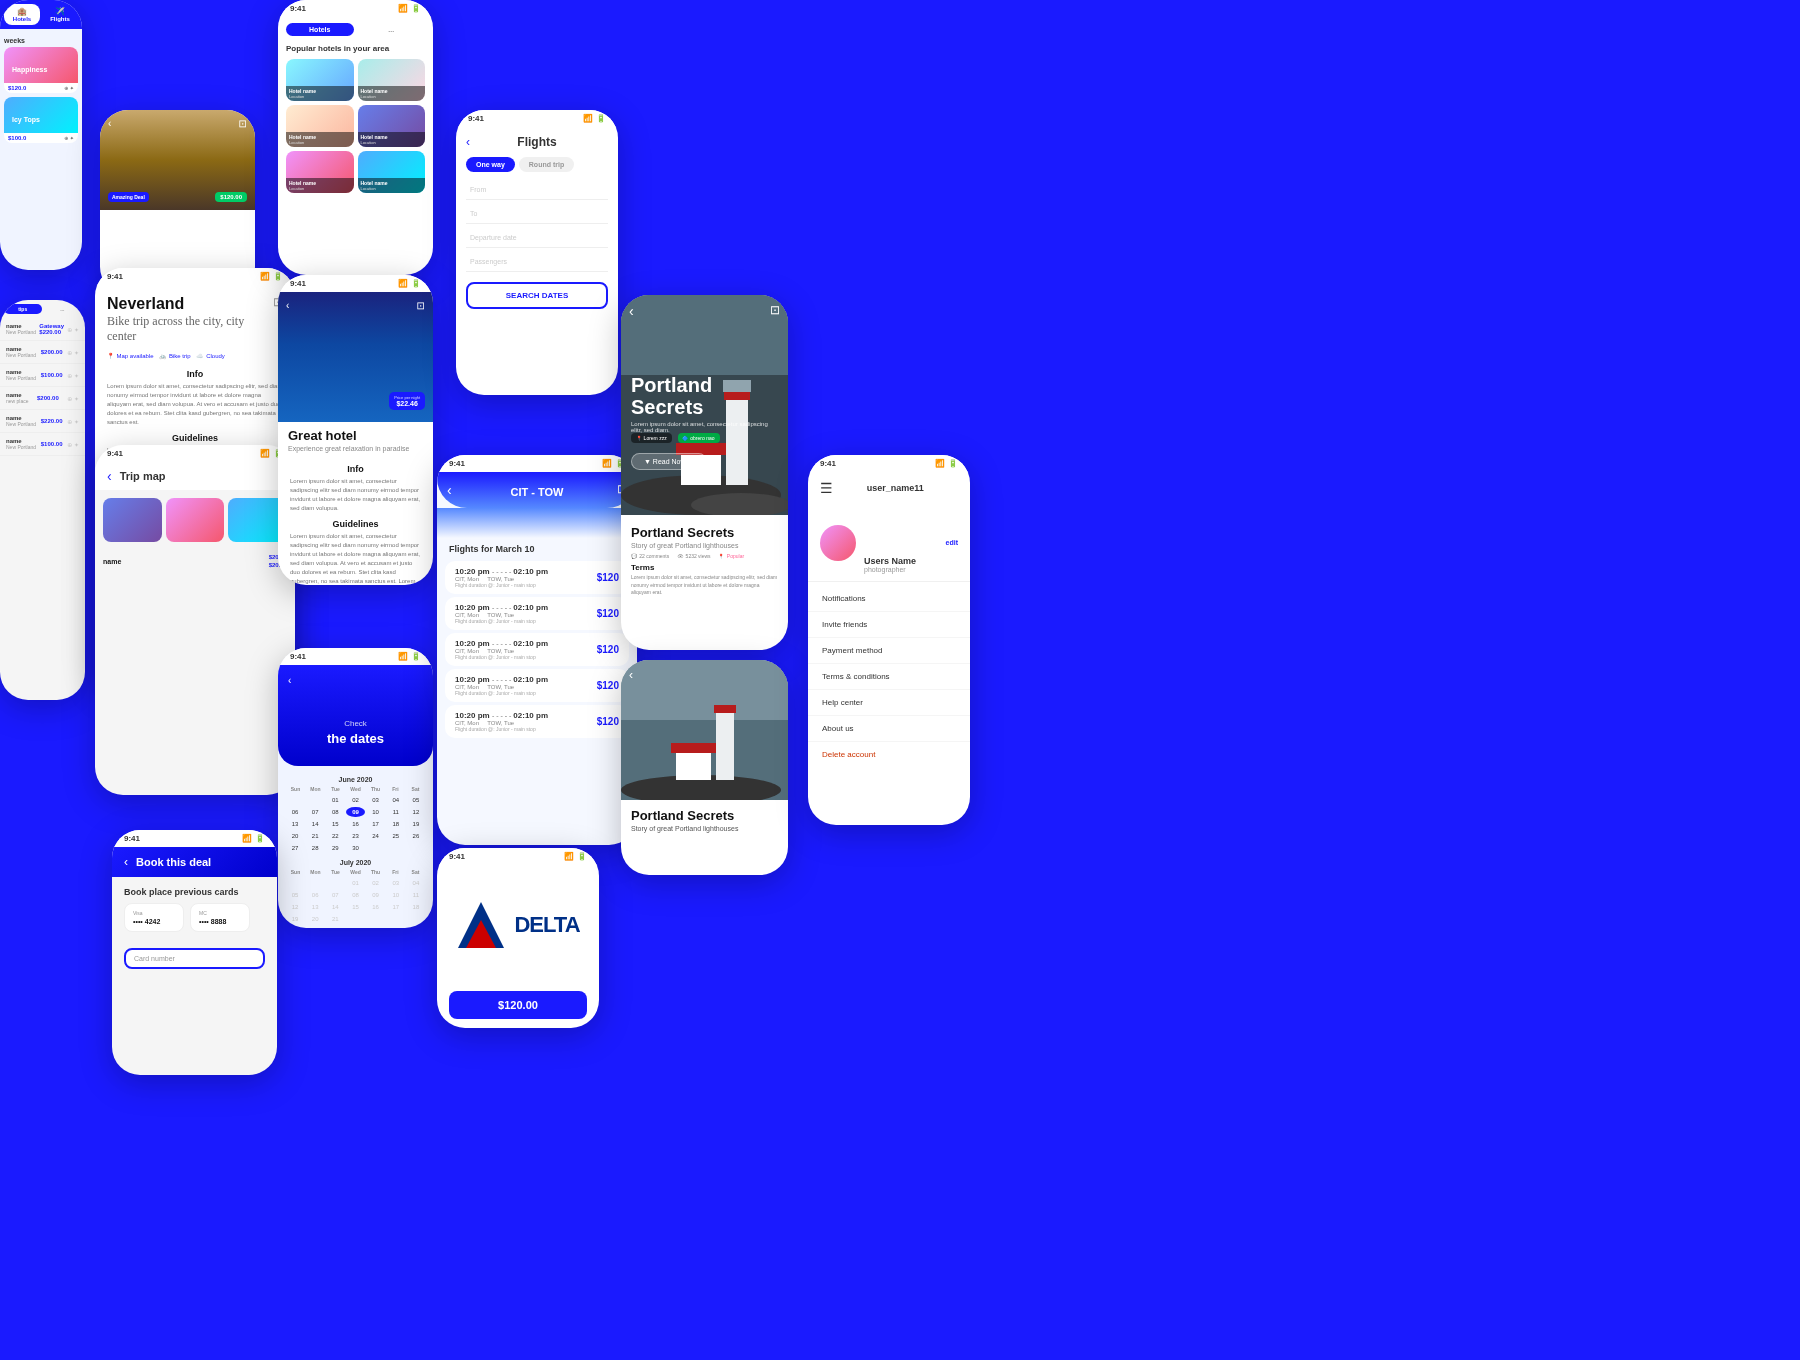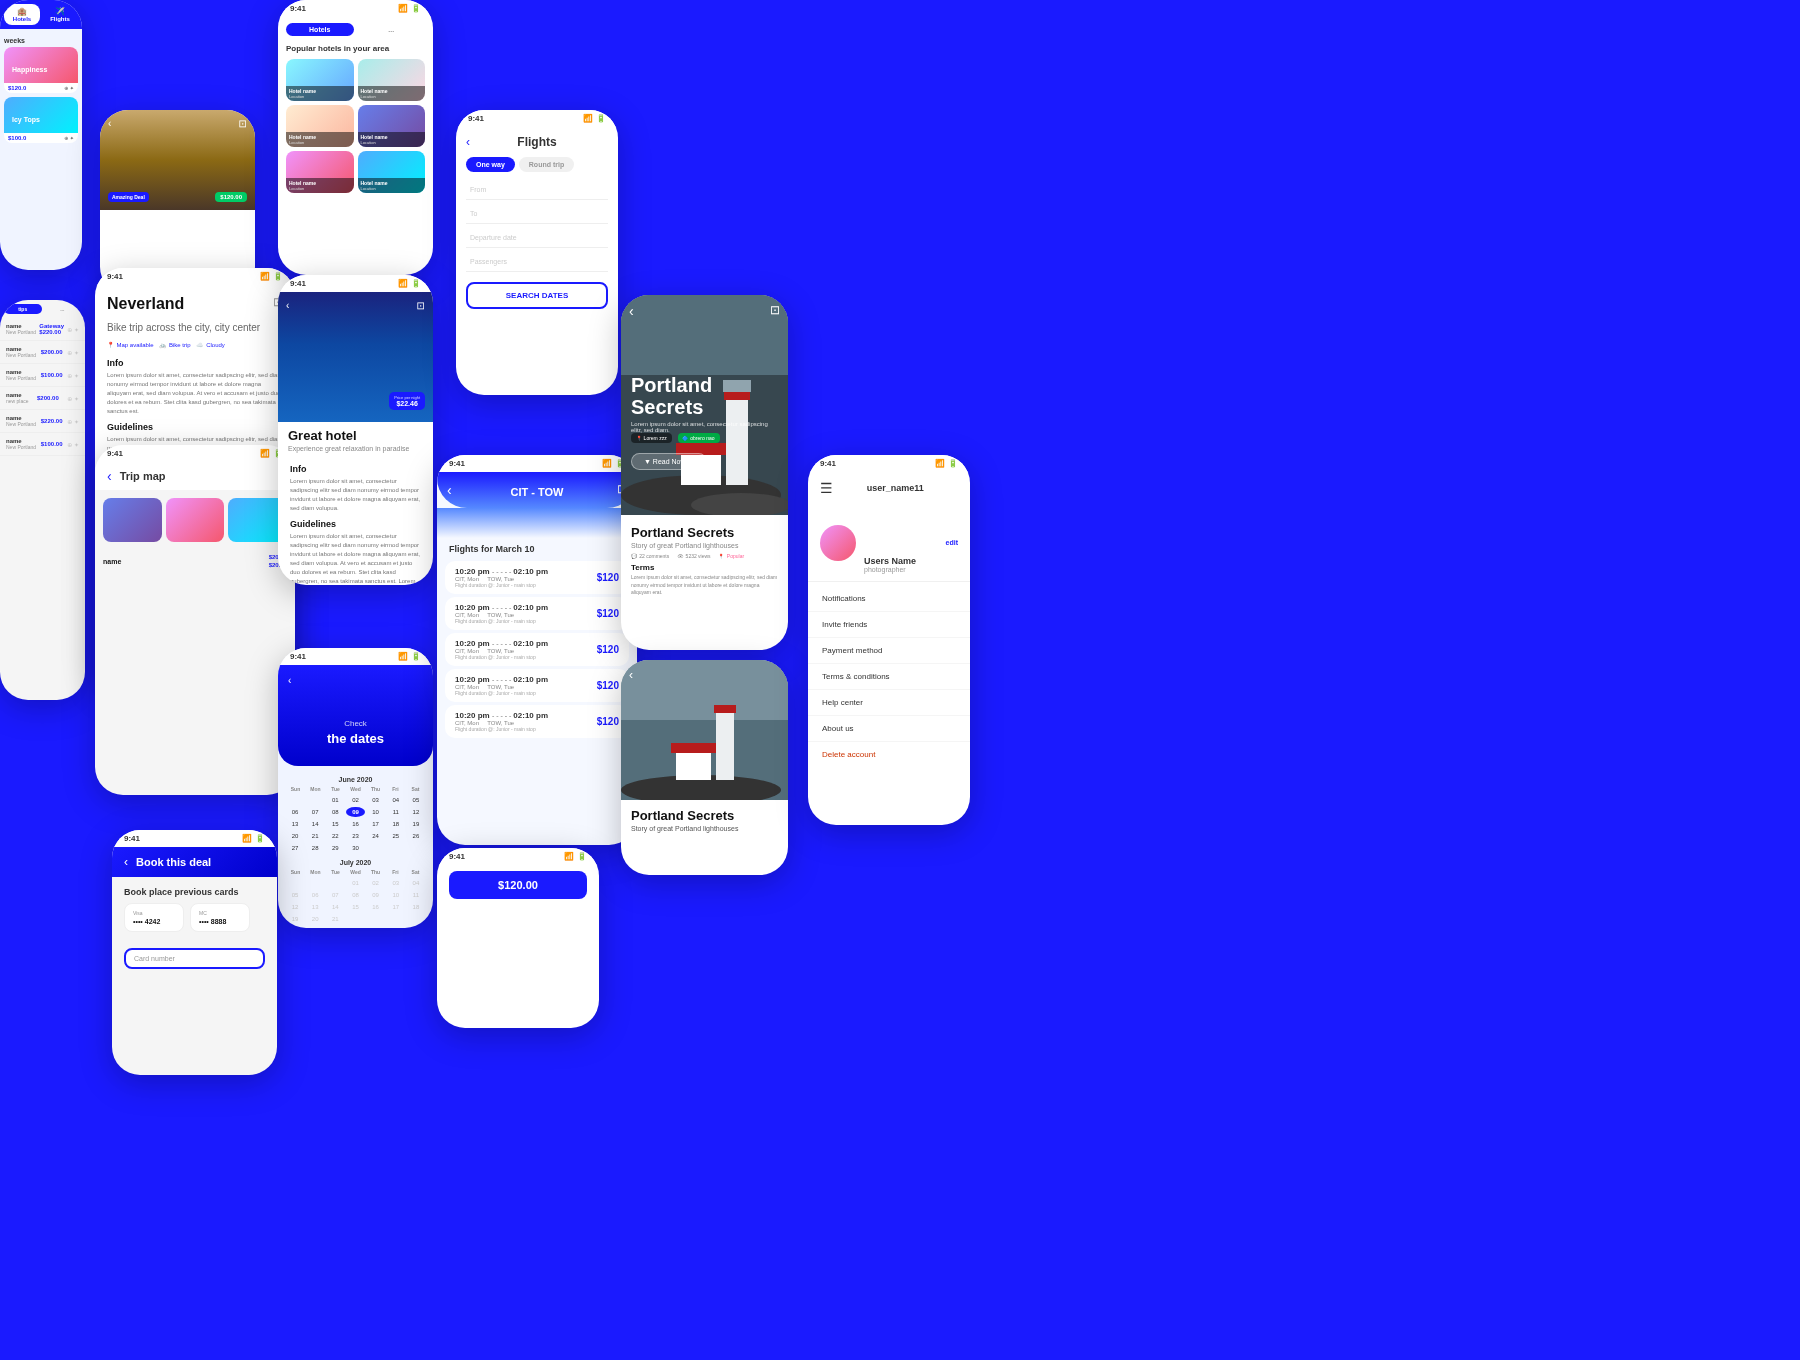--- a/index.html
+++ b/index.html
@@ -130,35 +130,35 @@
       left: 95px; top: 268px;
       width: 200px; height: 420px;
     }
     .detail-header {
       display: flex;
       justify-content: space-between;
       align-items: flex-start;
       padding: 10px 12px 4px;
     }
     .detail-title { font-size: 16px; font-weight: 800; color: #111; }
-    .detail-subtitle { font-size: 10px; color: #666; margin-top: 9px; }
+    .detail-subtitle { font-size: 12px; color: #666; margin-top: 1px; font-family: Liberation Serif, serif; }
     .detail-tags {
       display: flex;
       gap: 6px;
       padding: 4px 12px;
       align-items: center;
     }
     .tag-item {
       display: flex;
       align-items: center;
       gap: 2px;
       font-size: 6px;
       color: #1a1aff;
     }
-    .section-title { font-size: 9px; font-weight: 700; color: #111; padding: 6px 12px 3px; }
+    .section-title { font-size: 9px; font-weight: 700; color: #111; padding: 6px 12px 3px; text-align: center; }
     .section-body { font-size: 6px; color: #777; padding: 0 12px; line-height: 1.5; }
     .expand-icon { font-size: 12px; color: #999; cursor: pointer; }
 
     
     .phone4 {
       left: 95px; top: 445px;
       width: 200px; height: 350px;
       background: #f5f5f5;
     }
     .phone4-header {
@@ -1169,20 +1169,29 @@
 </div>
 
 <div class="phone phone11">
   <div class="phone-header">
     <span>9:41</span>
     <div class="status-icons">
         <span>📶</span>
         <span>🔋</span>
       </div>
   </div>
+  <div class="delta-content">
+    <div class="delta-logo">
+      <svg width="50" height="50" viewBox="0 0 50 50">
+        <polygon points="25,2 48,48 2,48" fill="#003087"></polygon>
+        <polygon points="25,20 40,48 10,48" fill="#cc0000"></polygon>
+      </svg>
+      <span class="delta-text">DELTA</span>
+    </div>
+  </div>
   <div class="delta-price-btn">$120.00</div>
 </div>
 
 <div class="phone phone12">
   <div class="portland-img">
 
     <svg width="167" height="220" viewBox="0 0 167 220" style="position:absolute;top:0;left:0;">
       <rect x="0" y="0" width="167" height="220" fill="#546e7a"></rect>
       <rect x="0" y="80" width="167" height="140" fill="#37474f"></rect>
       <rect x="40" y="0" width="167" height="220" fill="url(#skyGrad)"></rect>

